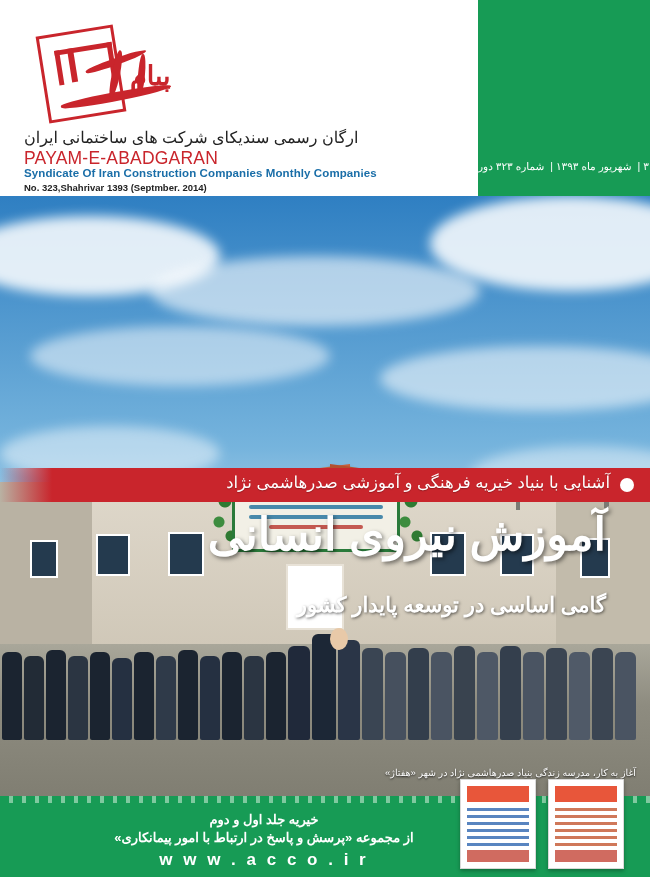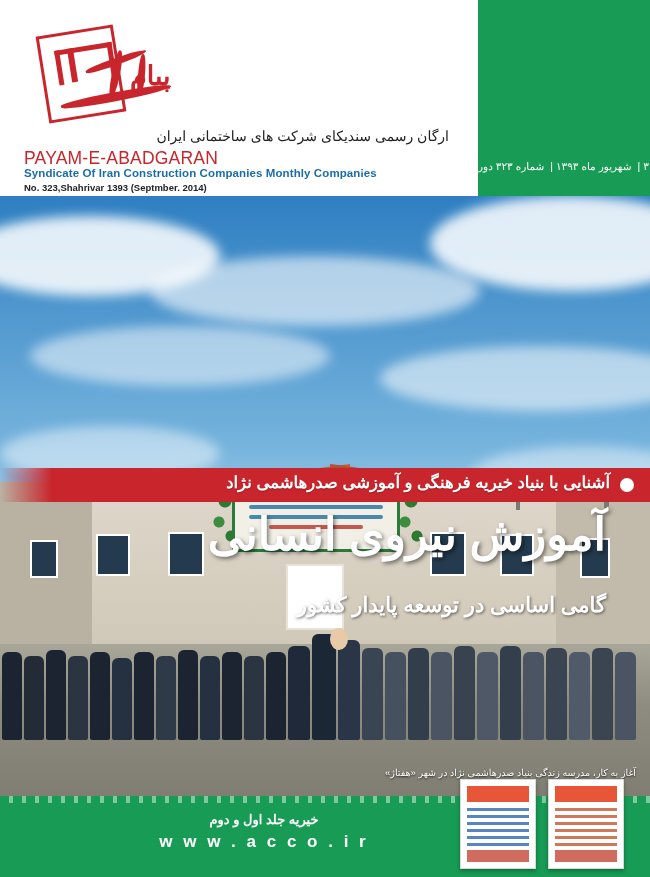--- a/index.html
+++ b/index.html
@@ -93,23 +93,23 @@
     font-weight: bold;
     color: #c9252c;
     direction: rtl;
     letter-spacing: -1px;
   }
 
   .fa-subtitle {
     position: absolute;
     left: 20px; top: 128px;
     width: 425px;
-    text-align: right;
-    direction: rtl;
-    font-size: 14px;
+    text-align: left;
+    direction: rtl;
+    font-size: 16px;
     color: #222;
   }
   .en-title {
     position: absolute;
     left: 20px; top: 148px;
     font-size: 17.5px;
     font-weight: normal;
     color: #c9252c;
     letter-spacing: 0.2px;
   }
@@ -313,21 +313,21 @@
     left: 0; top: 272px;
     width: 650px; height: 34px;
     background: linear-gradient(90deg, rgba(200,40,36,0) 0%, #c9252c 8%, #c9252c 100%);
   }
   .hl-bar-txt {
     position: absolute;
     right: 40px; top: 277px;
     direction: rtl;
     color: #ffffff;
     font-size: 16.5px;
-    font-weight: bold;
+    font-weight: normal;
     white-space: nowrap;
     text-shadow: 0 1px 1px rgba(0,0,0,.25);
     text-align: center;
   }
   .hl-dot {
     position: absolute;
     right: 16px; top: 282px;
     width: 14px; height: 14px;
     background: #ffffff;
     border-radius: 50%;
@@ -541,16 +541,17 @@
       <div class="bbot"></div>
   </div>
   <div class="book b2">
     <div class="btop"></div>
       <div class="bmid"></div>
       <div class="bbot"></div>
   </div>
 
   <div class="footer-text">
     <div class="footer-l1">خیریه جلد اول و دوم</div>
+    <div class="footer-l2">از مجموعه «پرسش و پاسخ در ارتباط با امور پیمانکاری»</div>
     <div class="footer-url">w w w . a c c o . i r</div>
   </div>
 
 </div>
 
 </body></html>

